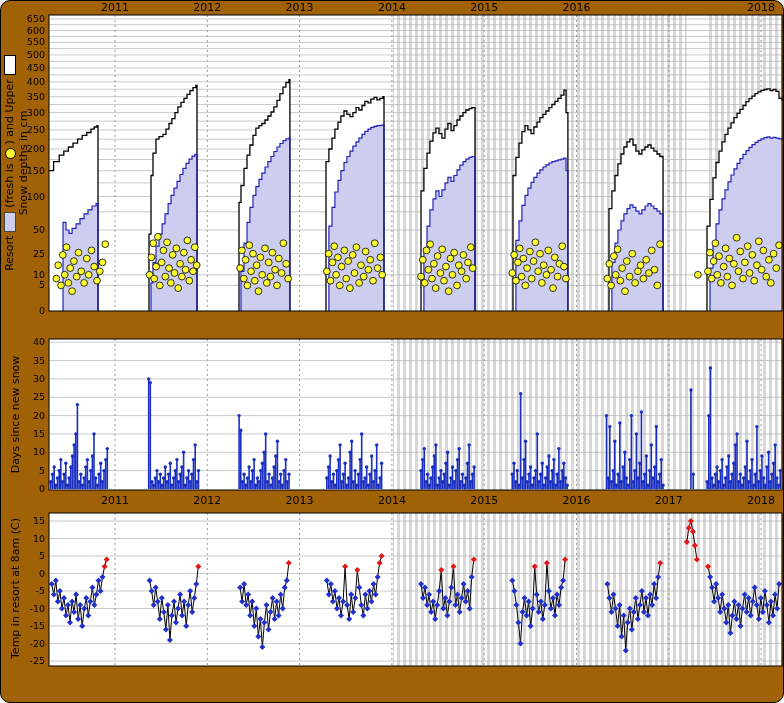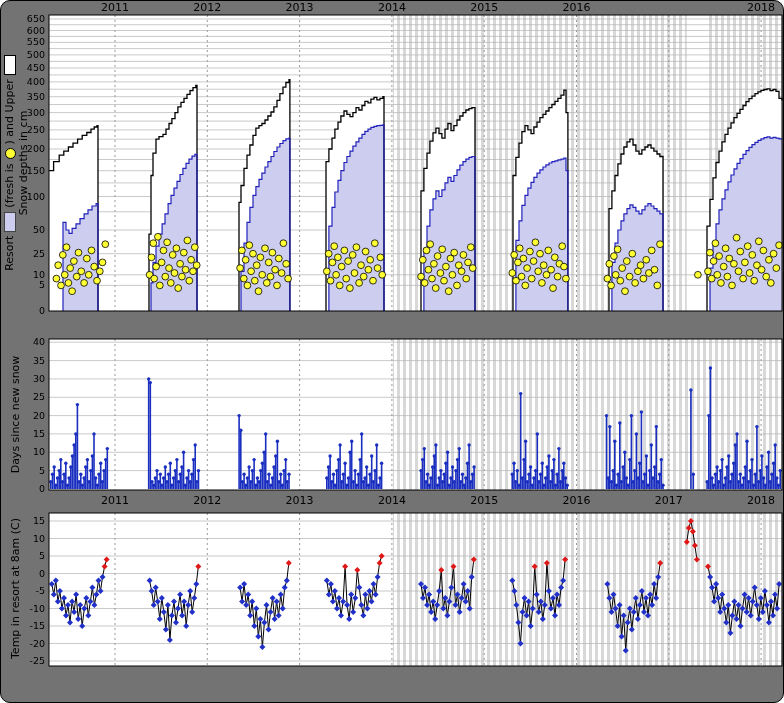--- a/index.html
+++ b/index.html
@@ -1,16 +1,16 @@
 <!DOCTYPE html>
 <html><head>
 <meta charset="utf-8">
 <style>
   body{margin:0;background:#ffffff;font-family:"DejaVu Sans",sans-serif;}
-  .page{position:relative;width:784px;height:703px;background:#737373;border:1px solid #000;border-radius:10px;overflow:hidden;box-sizing:border-box;}
+  .page{position:relative;width:784px;height:703px;background:#a16207;border:1px solid #000;border-radius:10px;overflow:hidden;box-sizing:border-box;}
   .page svg{position:absolute;left:0;top:0;}
   svg text{font-family:"DejaVu Sans",sans-serif;}
   .vlabel{position:absolute;transform-origin:0 0;transform:rotate(-90deg);display:flex;flex-direction:column;align-items:center;font-size:11px;color:#000;}
   .vline{display:flex;align-items:center;gap:4px;white-space:nowrap;line-height:14px;}
   .swatch{display:inline-block;width:18px;height:10px;border:1px solid #444;}
   .sw-resort{background:#cdcdf0;}
   .sw-upper{background:#ffffff;border-color:#000;}
   .dot{display:inline-block;width:9px;height:9px;border-radius:50%;background:#ffff33;border:1px solid #000;}
 </style>
 </head>

